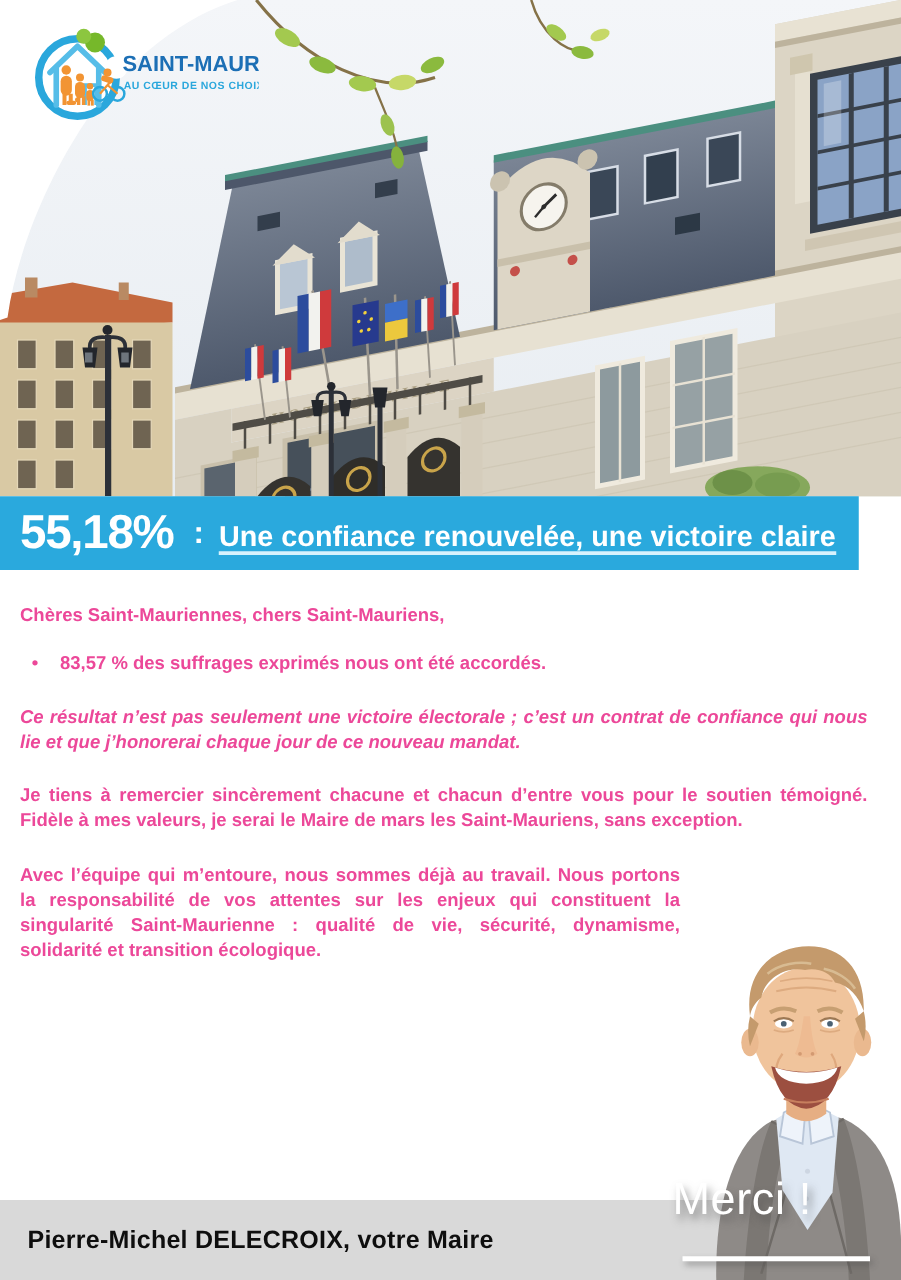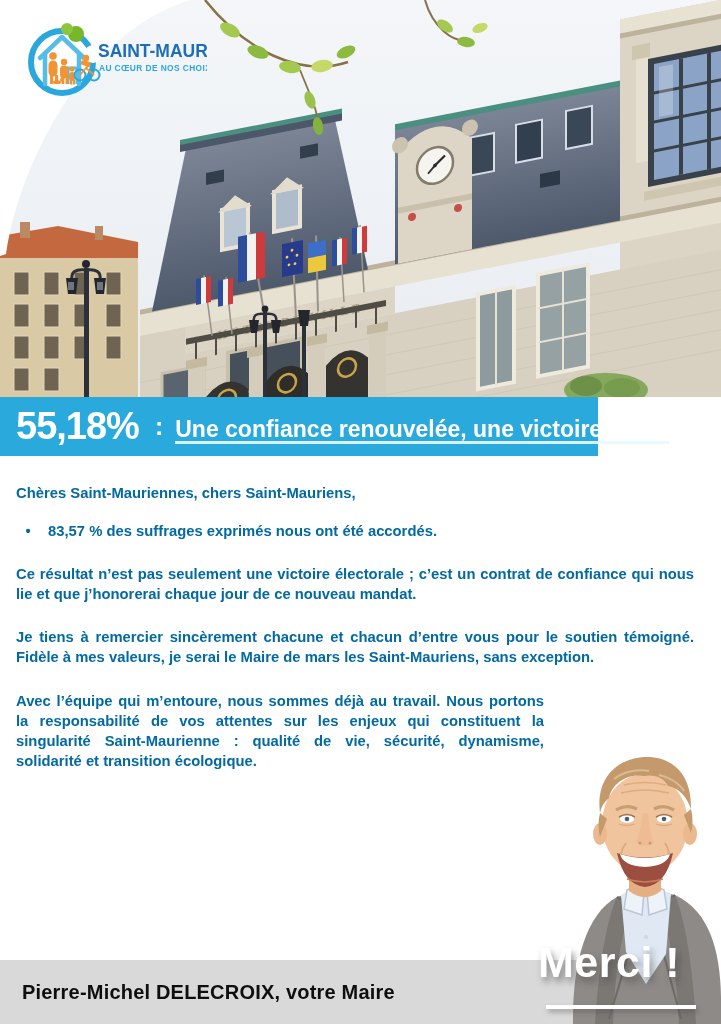--- a/index.html
+++ b/index.html
@@ -7,50 +7,50 @@
         overflow:hidden;font-family:"Liberation Sans",sans-serif;}
 
   
   .hero{position:absolute;top:0;left:0;width:721px;height:397px;}
   .hero svg{display:block;}
 
   
   .logo{position:absolute;top:12px;left:22px;width:185px;height:96px;z-index:5;}
 
   
-  .banner{position:absolute;top:397px;left:0;width:598px;height:59px;background:#2aa9dd;
+  .banner{position:absolute;top:397px;left:0;width:687px;height:59px;background:#2aa9dd;
           display:flex;align-items:center;box-sizing:border-box;padding:0 16px;color:#fff;}
   .banner .pct{font-size:38px;font-weight:800;letter-spacing:-1px;white-space:nowrap;}
   .banner .sep{font-size:25px;font-weight:700;margin:0 12px 0 16px;}
   .banner .headline{font-size:23px;font-weight:700;white-space:nowrap;
           padding-bottom:0;border-bottom:3px solid rgba(230,248,255,.92);margin-top:8px;line-height:1;}
 
   
   .letter{position:absolute;top:456px;left:0;width:710px;box-sizing:border-box;
-          padding:27px 16px 0 16px;color:#0369a1;font-size:14.8px;font-weight:700;
+          padding:27px 16px 0 16px;color:#ec4899;font-size:14.8px;font-weight:700;
           line-height:20px;text-align:justify;}
   .letter p{margin:0;}
   .p-salut{margin-bottom:18px !important;text-align:left;}
   .p-intro{margin-bottom:27px !important;}
   .bullet-row{display:flex;align-items:flex-start;margin:0 0 23px 6px;}
   .bullet-dot{width:12px;flex:0 0 12px;margin-right:14px;text-align:center;}
-  .p-result{margin-bottom:23px !important;}
+  .p-result{margin-bottom:23px !important;font-style:italic;}
   .p-thanks{margin-bottom:24px !important;}
   .p-team{margin-bottom:26px !important;width:528px;}
   .p-ensemble{width:462px;}
 
   
   .footer{position:absolute;left:0;bottom:0;width:666px;height:64px;background:#d9d9d9;
           display:flex;align-items:center;z-index:2;}
   .footer-name{padding-left:22px;font-size:20px;font-weight:800;color:#0e0e0e;letter-spacing:.2px;}
 
   
   .portrait{position:absolute;right:0;top:749px;width:152px;height:275px;z-index:3;}
-  .merci{position:absolute;left:538px;top:938px;z-index:4;color:#ffffff;font-size:43px;
-         font-weight:700;letter-spacing:.5px;text-shadow:3px 5px 7px rgba(70,70,70,.55);}
+  .merci{position:absolute;left:538px;top:938px;z-index:4;color:#ffffff;font-size:36px;
+         font-weight:400;letter-spacing:.5px;text-shadow:3px 5px 7px rgba(70,70,70,.55);}
   .merci-underline{position:absolute;left:546px;top:1005px;width:150px;height:4px;background:#ffffff;
          z-index:4;box-shadow:2px 3px 5px rgba(70,70,70,.45);}
 </style>
 </head>
 <body>
 
 <div class="page">
 
   <div class="hero">
     <svg width="721" height="397" viewBox="0 0 721 397">

